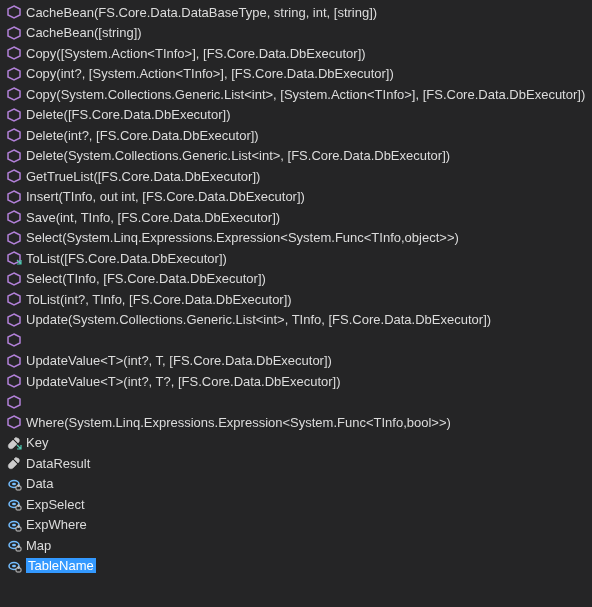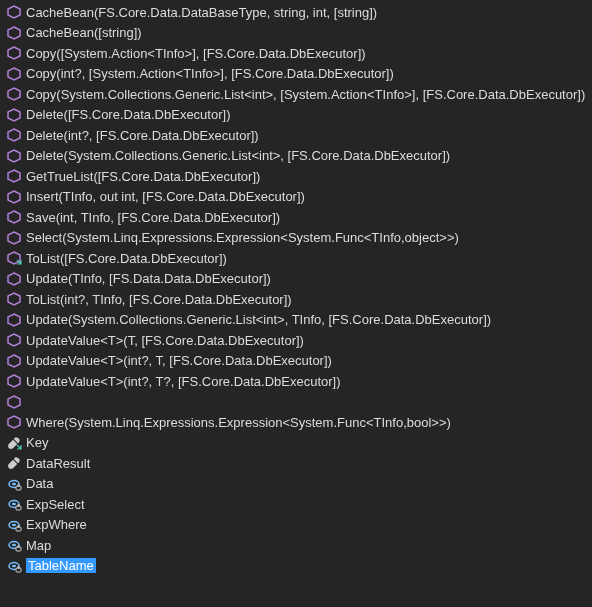--- a/index.html
+++ b/index.html
@@ -148,21 +148,21 @@
         </svg>
       </span>
       <span class="label">ToList([FS.Core.Data.DbExecutor])</span>
     </div>
     <div class="item">
       <span class="icon">
         <svg width="16" height="16" viewBox="0 0 16 16">
           <use href="#icon-method"></use>
         </svg>
       </span>
-      <span class="label">Update(TInfo, [FS.Data.Data.DbExecutor])</span>
+      <span class="label">Select(TInfo, [FS.Core.Data.DbExecutor])</span>
     </div>
     <div class="item">
       <span class="icon">
         <svg width="16" height="16" viewBox="0 0 16 16">
           <use href="#icon-method"></use>
         </svg>
       </span>
       <span class="label">ToList(int?, TInfo, [FS.Core.Data.DbExecutor])</span>
     </div>
     <div class="item">
@@ -172,21 +172,20 @@
         </svg>
       </span>
       <span class="label">Update(System.Collections.Generic.List&lt;int&gt;, TInfo, [FS.Core.Data.DbExecutor])</span>
     </div>
     <div class="item">
       <span class="icon">
         <svg width="16" height="16" viewBox="0 0 16 16">
           <use href="#icon-method"></use>
         </svg>
       </span>
-      <span class="label">UpdateValue&lt;T&gt;(T, [FS.Core.Data.DbExecutor])</span>
     </div>
     <div class="item">
       <span class="icon">
         <svg width="16" height="16" viewBox="0 0 16 16">
           <use href="#icon-method"></use>
         </svg>
       </span>
       <span class="label">UpdateValue&lt;T&gt;(int?, T, [FS.Core.Data.DbExecutor])</span>
     </div>
     <div class="item">

